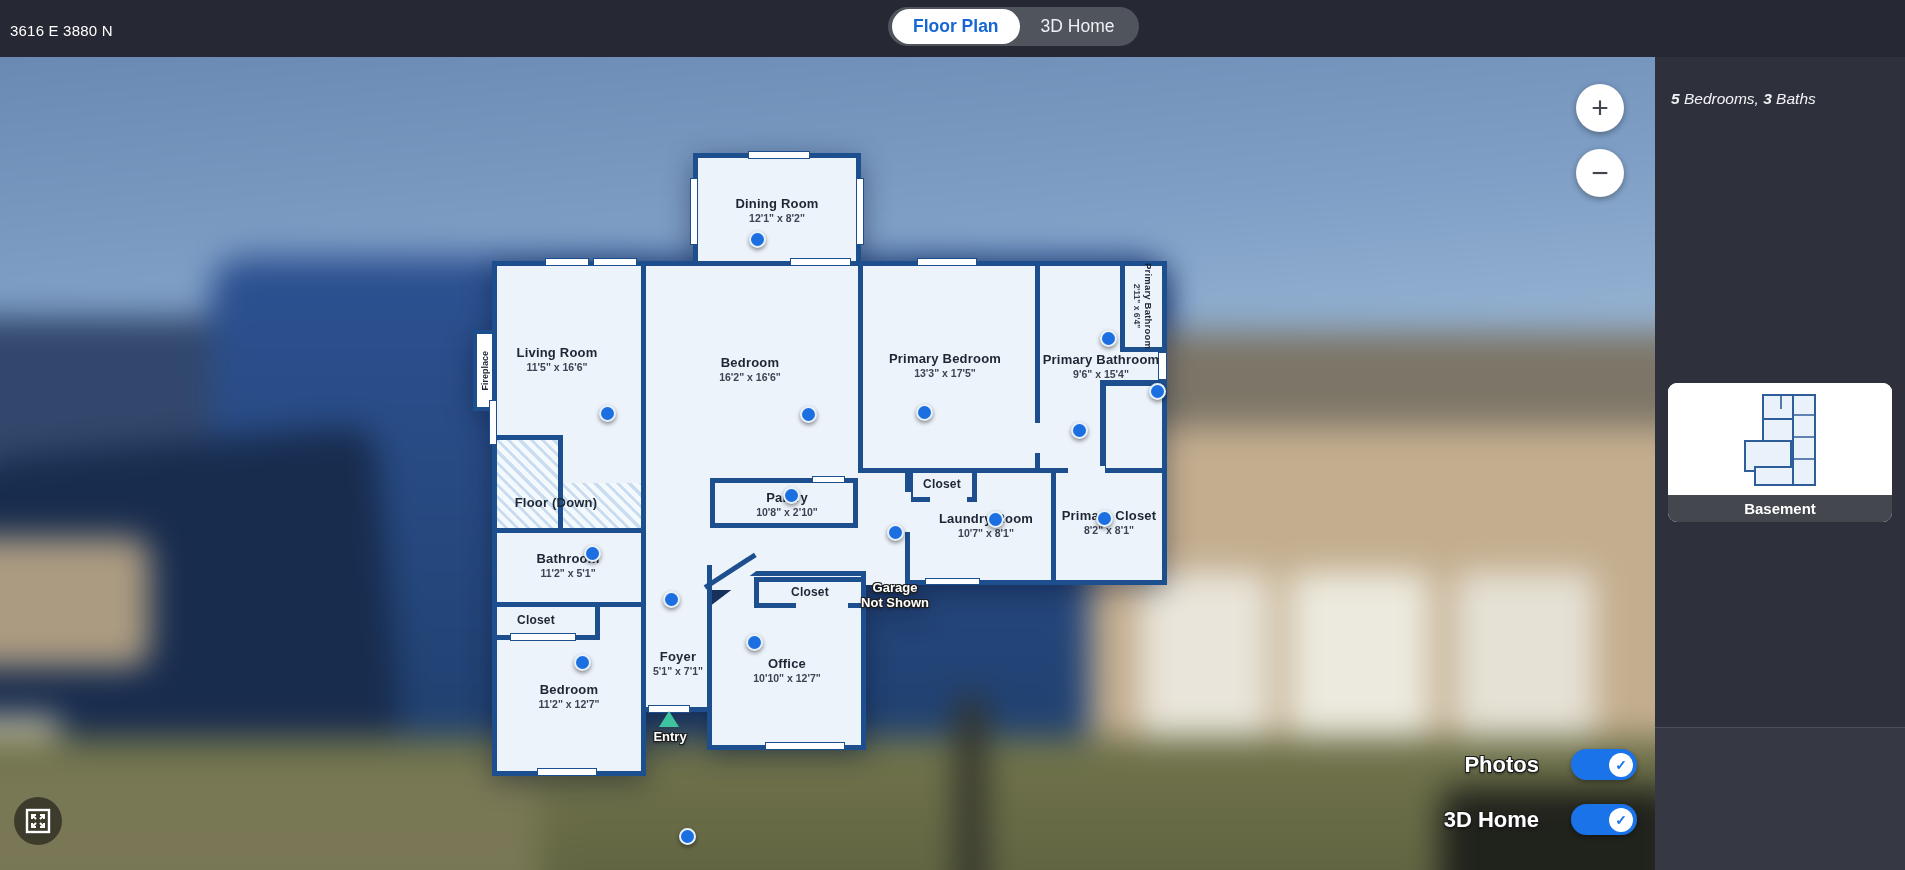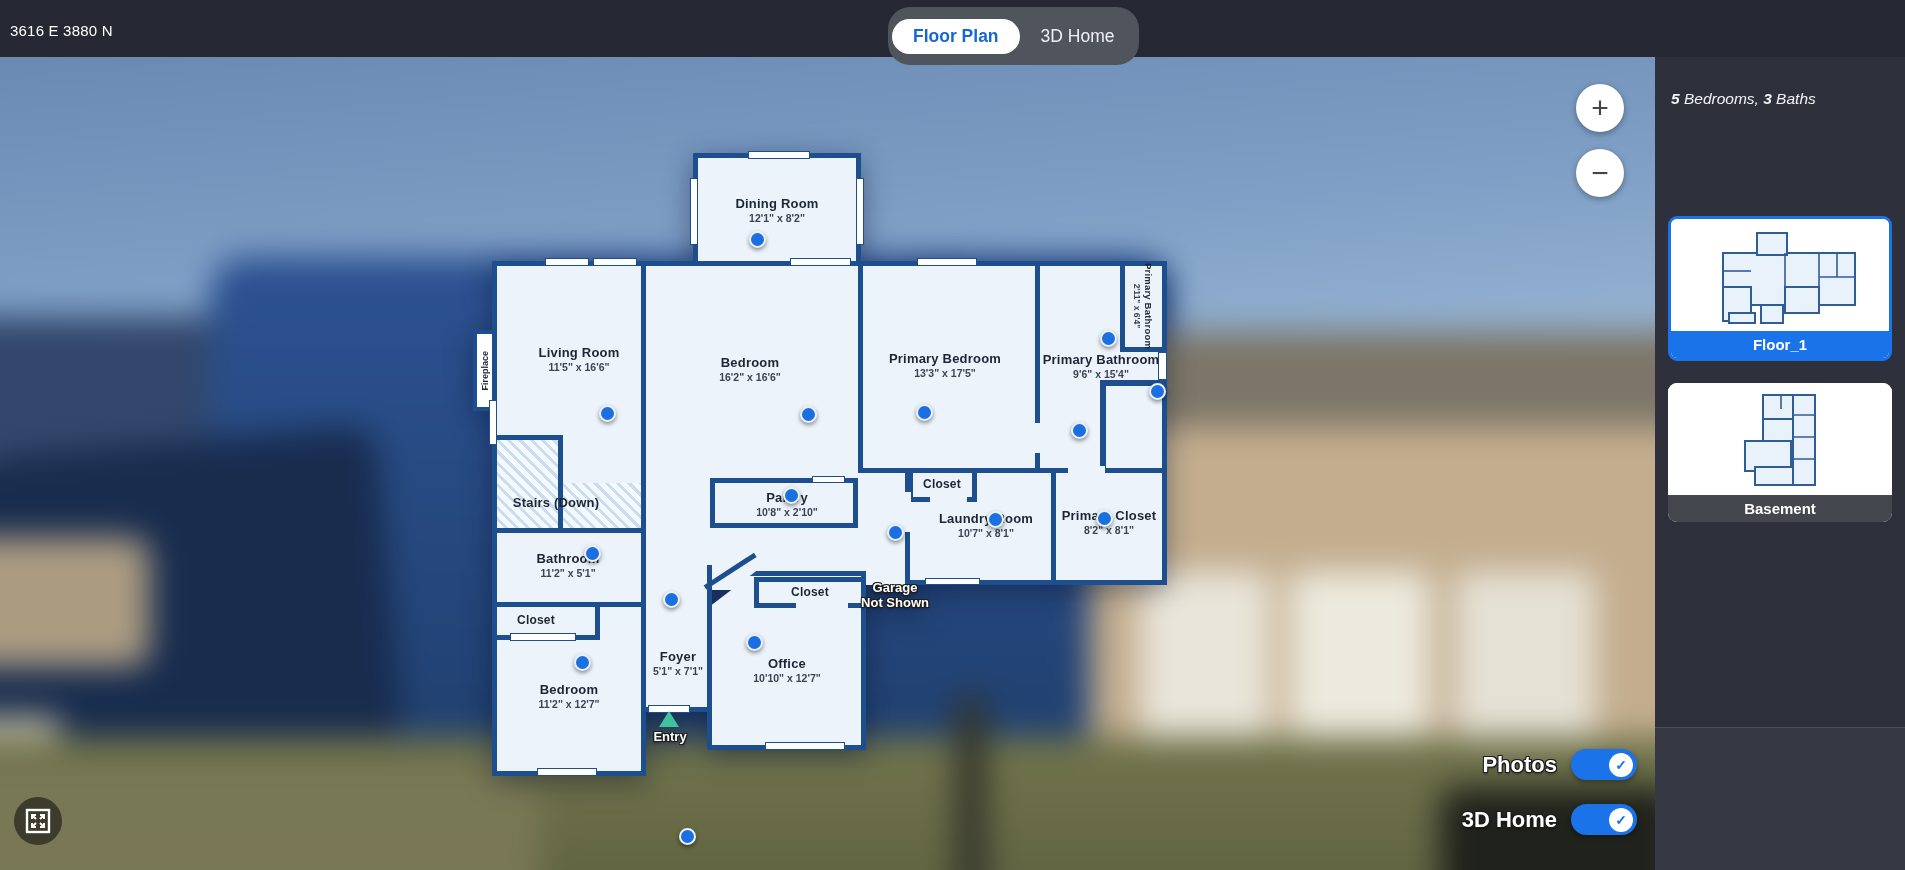--- a/index.html
+++ b/index.html
@@ -2,21 +2,21 @@
 <html><head>
 <meta charset="utf-8">
 <style>
   * { margin:0; padding:0; box-sizing:border-box; }
   html,body { width:1905px; height:870px; overflow:hidden; background:#262933;
               font-family:"Liberation Sans", sans-serif; }
 
   
   .topbar { position:absolute; left:0; top:0; width:1905px; height:57px; background:#262933; z-index:50; }
   .title { position:absolute; left:10px; top:22px; color:#fff; font-size:15px; font-weight:500; letter-spacing:.2px; }
-  .seg { position:absolute; left:888px; top:7px; height:58px; background:#50545c; border-radius:22px;
+  .seg { position:absolute; left:888px; top:7px; height:39px; background:#50545c; border-radius:22px;
          display:flex; align-items:center; padding:4px; }
   .seg .tab { font-size:17.5px; padding:7px 21px; border-radius:18px; color:#eef0f3; cursor:pointer; white-space:nowrap; }
   .seg .tab.active { background:#fff; color:#1767d2; font-weight:700; }
 
   
   .main { position:absolute; left:0; top:57px; width:1655px; height:813px; overflow:hidden; background:#8aa8cc; }
   .bgwrap { position:absolute; inset:-40px; filter:blur(16px); }
   .bg { position:absolute; }
 
   
@@ -42,21 +42,21 @@
   .fireplace { position:absolute; background:#fff; border:4px solid #1d4e8d; z-index:6;
                display:flex; align-items:center; justify-content:center; }
   .fireplace span { writing-mode:vertical-rl; transform:rotate(180deg); font-size:9px; font-weight:700; color:#1c2733; }
 
   
   .zoombtn { position:absolute; width:48px; height:48px; border-radius:50%; background:#fff; z-index:30;
              display:flex; align-items:center; justify-content:center; font-size:30px; color:#41454e;
              box-shadow:0 2px 6px rgba(0,0,0,.35); cursor:pointer; line-height:1; }
   .fsbtn { position:absolute; left:14px; top:740px; width:48px; height:48px; border-radius:50%;
            background:rgba(22,22,20,.62); z-index:30; display:flex; align-items:center; justify-content:center; cursor:pointer; }
-  .toggle-row { position:absolute; display:flex; align-items:center; gap:14px; z-index:30; }
+  .toggle-row { position:absolute; display:flex; align-items:center; gap:32px; z-index:30; }
   .toggle-label { font-size:22px; }
   .switch { width:66px; height:31px; border-radius:16px; background:#1a73e8; position:relative;
             box-shadow:0 2px 5px rgba(0,0,0,.35); cursor:pointer; }
   .knob { position:absolute; right:4px; top:3.5px; width:24px; height:24px; border-radius:50%; background:#fff;
           display:flex; align-items:center; justify-content:center; font-size:14px; font-weight:700; color:#1a73e8; }
 
   
   .sidebar { position:absolute; left:1655px; top:57px; width:250px; height:813px; background:#2e313b; z-index:40; }
   .summary { position:absolute; left:16px; top:33px; color:#f2f3f6; font-size:15.5px;font-style:italic; }
   .summary b { font-weight:700; }
@@ -158,42 +158,42 @@
     <div class="gap" style="left:438px;top:342px;width:37px;height:8px"></div>
     <div class="gap" style="left:411px;top:339px;width:8px;height:40px"></div>
     <div class="gap" style="left:543px;top:270px;width:6px;height:30px"></div>
     <div class="gap" style="left:304px;top:450px;width:52px;height:7px"></div>
     <div class="win" style="left:156px;top:552px;width:42px;height:8px"></div>
 
     <div class="rlabel" style="left:285px;top:57px">
       <div class="rname">Dining Room</div>
         <div class="rdims">12'1" x 8'2"</div>
     </div>
-    <div class="rlabel" style="left:87px;top:206px">
+    <div class="rlabel" style="left:65px;top:206px">
       <div class="rname">Living Room</div>
         <div class="rdims">11'5" x 16'6"</div>
     </div>
     <div class="rlabel" style="left:258px;top:216px">
       <div class="rname">Bedroom</div>
         <div class="rdims">16'2" x 16'6"</div>
     </div>
     <div class="rlabel" style="left:453px;top:212px">
       <div class="rname">Primary Bedroom</div>
         <div class="rdims">13'3" x 17'5"</div>
     </div>
     <div class="rlabel" style="left:609px;top:213px">
       <div class="rname">Primary Bathroom</div>
         <div class="rdims">9'6" x 15'4"</div>
     </div>
     <div class="rlabel vert" style="left:651px;top:153px;width:86px">
       <div class="rname" style="font-size:9.5px">Primary Bathroom</div>
       <div class="rdims" style="font-size:8.5px">2'11" x 6'4"</div>
     </div>
     <div class="rlabel" style="left:64px;top:349px">
-      <div class="rname">Stairs (Down)</div>
+      <div class="rname">Floor (Down)</div>
     </div>
     <div class="rlabel" style="left:295px;top:351px">
       <div class="rname">Pantry</div>
         <div class="rdims">10'8" x 2'10"</div>
     </div>
     <div class="rlabel" style="left:494px;top:372px">
       <div class="rname">Laundry Room</div>
         <div class="rdims">10'7" x 8'1"</div>
     </div>
     <div class="rlabel" style="left:617px;top:369px">
@@ -286,42 +286,20 @@
         </div>
     </div>
   </div>
 </div>
 
 <div class="sidebar">
   <div class="summary">
     <b>5</b><span> Bedrooms, </span><b>3</b><span> Baths</span>
   </div>
 
-  <div class="card selected" style="top:159px">
-    <div class="thumb">
-      <svg width="190" height="100" viewBox="0 0 190 100">
-        <g fill="#e9f1fa" stroke="#2f5d99" stroke-width="2">
-          <rect x="38" y="28" width="132" height="52"></rect>
-          <rect x="72" y="8" width="30" height="22"></rect>
-          <rect x="38" y="62" width="28" height="34"></rect>
-          <rect x="44" y="88" width="26" height="10"></rect>
-          <rect x="100" y="62" width="34" height="26"></rect>
-          <rect x="76" y="80" width="22" height="18"></rect>
-        </g>
-        <g stroke="#2f5d99" stroke-width="1.6">
-          <line x1="100" y1="28" x2="100" y2="62"></line>
-            <line x1="134" y1="28" x2="134" y2="88"></line>
-          <line x1="134" y1="52" x2="170" y2="52"></line>
-            <line x1="152" y1="28" x2="152" y2="52"></line>
-          <line x1="38" y1="46" x2="66" y2="46"></line>
-        </g>
-      </svg>
-    </div>
-    <div class="bar bar-blue">Floor_1</div>
-  </div>
 
   <div class="card" style="top:326px">
     <div class="thumb">
       <svg width="190" height="100" viewBox="0 0 190 100">
         <g fill="#e9f1fa" stroke="#2f5d99" stroke-width="2">
           <rect x="78" y="6" width="38" height="38"></rect>
           <rect x="78" y="30" width="30" height="24"></rect>
           <rect x="60" y="52" width="46" height="30"></rect>
           <rect x="70" y="78" width="44" height="18"></rect>
           <rect x="108" y="6" width="22" height="90"></rect>

